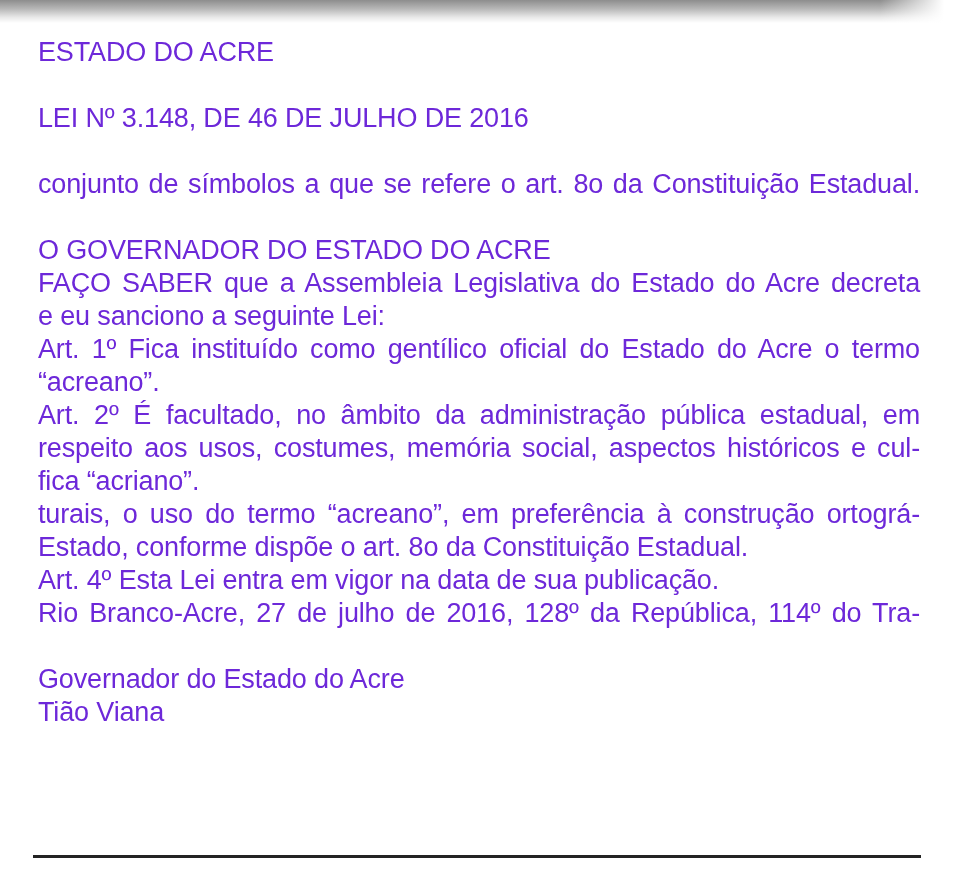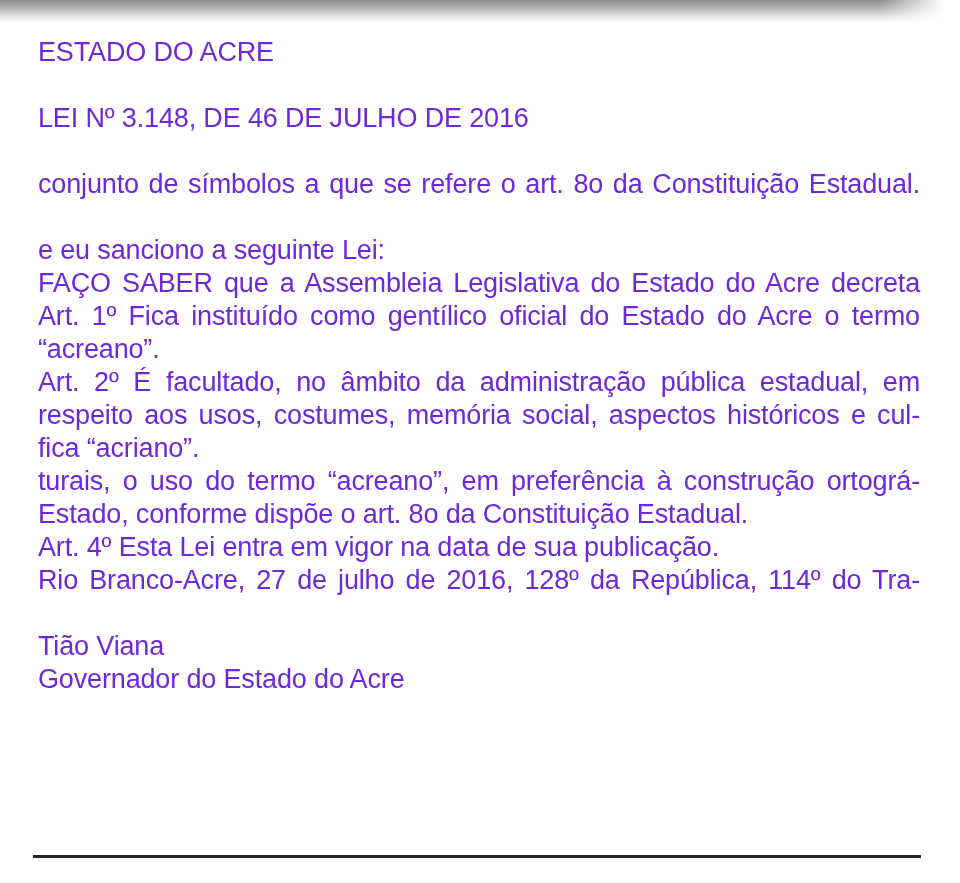--- a/index.html
+++ b/index.html
@@ -72,36 +72,37 @@
 
   <div class="content">
     <div class="line">ESTADO DO ACRE</div>
     <div class="line blank"></div>
     <div class="line">LEI Nº 3.148, DE 46 DE JULHO DE 2016</div>
     <div class="line blank"></div>
 
     <div class="line j">conjunto de símbolos a que se refere o art. 8o da Constituição  Estadual.</div>
     <div class="line blank"></div>
 
+    <div class="line">O GOVERNADOR DO ESTADO DO ACRE</div>
+    <div class="line j">FAÇO SABER que a Assembleia Legislativa do Estado do Acre decreta</div>
     <div class="line">e eu sanciono a seguinte Lei:</div>
-    <div class="line j">FAÇO SABER que a Assembleia Legislativa do Estado do Acre decreta</div>
 
     <div class="line j">Art. 1º Fica instituído como gentílico oficial do Estado do Acre o termo</div>
     <div class="line">“acreano”.</div>
 
     <div class="line j">Art. 2º É facultado, no âmbito da administração pública estadual, em</div>
     <div class="line j">respeito aos usos, costumes, memória social, aspectos históricos e cul-</div>
     <div class="line">fica “acriano”.</div>
     <div class="line j">turais, o uso do termo “acreano”, em preferência à construção ortográ-</div>
 
     <div class="line">Estado, conforme dispõe o art. 8o da Constituição Estadual.</div>
 
     <div class="line">Art. 4º Esta Lei entra em vigor na data de sua publicação.</div>
 
     <div class="line j">Rio Branco-Acre, 27 de julho de 2016, 128º da República, 114º do Tra-</div>
     <div class="line blank"></div>
 
+    <div class="line">Governador do Estado do Acre</div>
     <div class="line">Tião Viana</div>
-    <div class="line">Governador do Estado do Acre</div>
   </div>
 
   <div class="sig-rule"></div>
 </div>
 
 </body></html>

